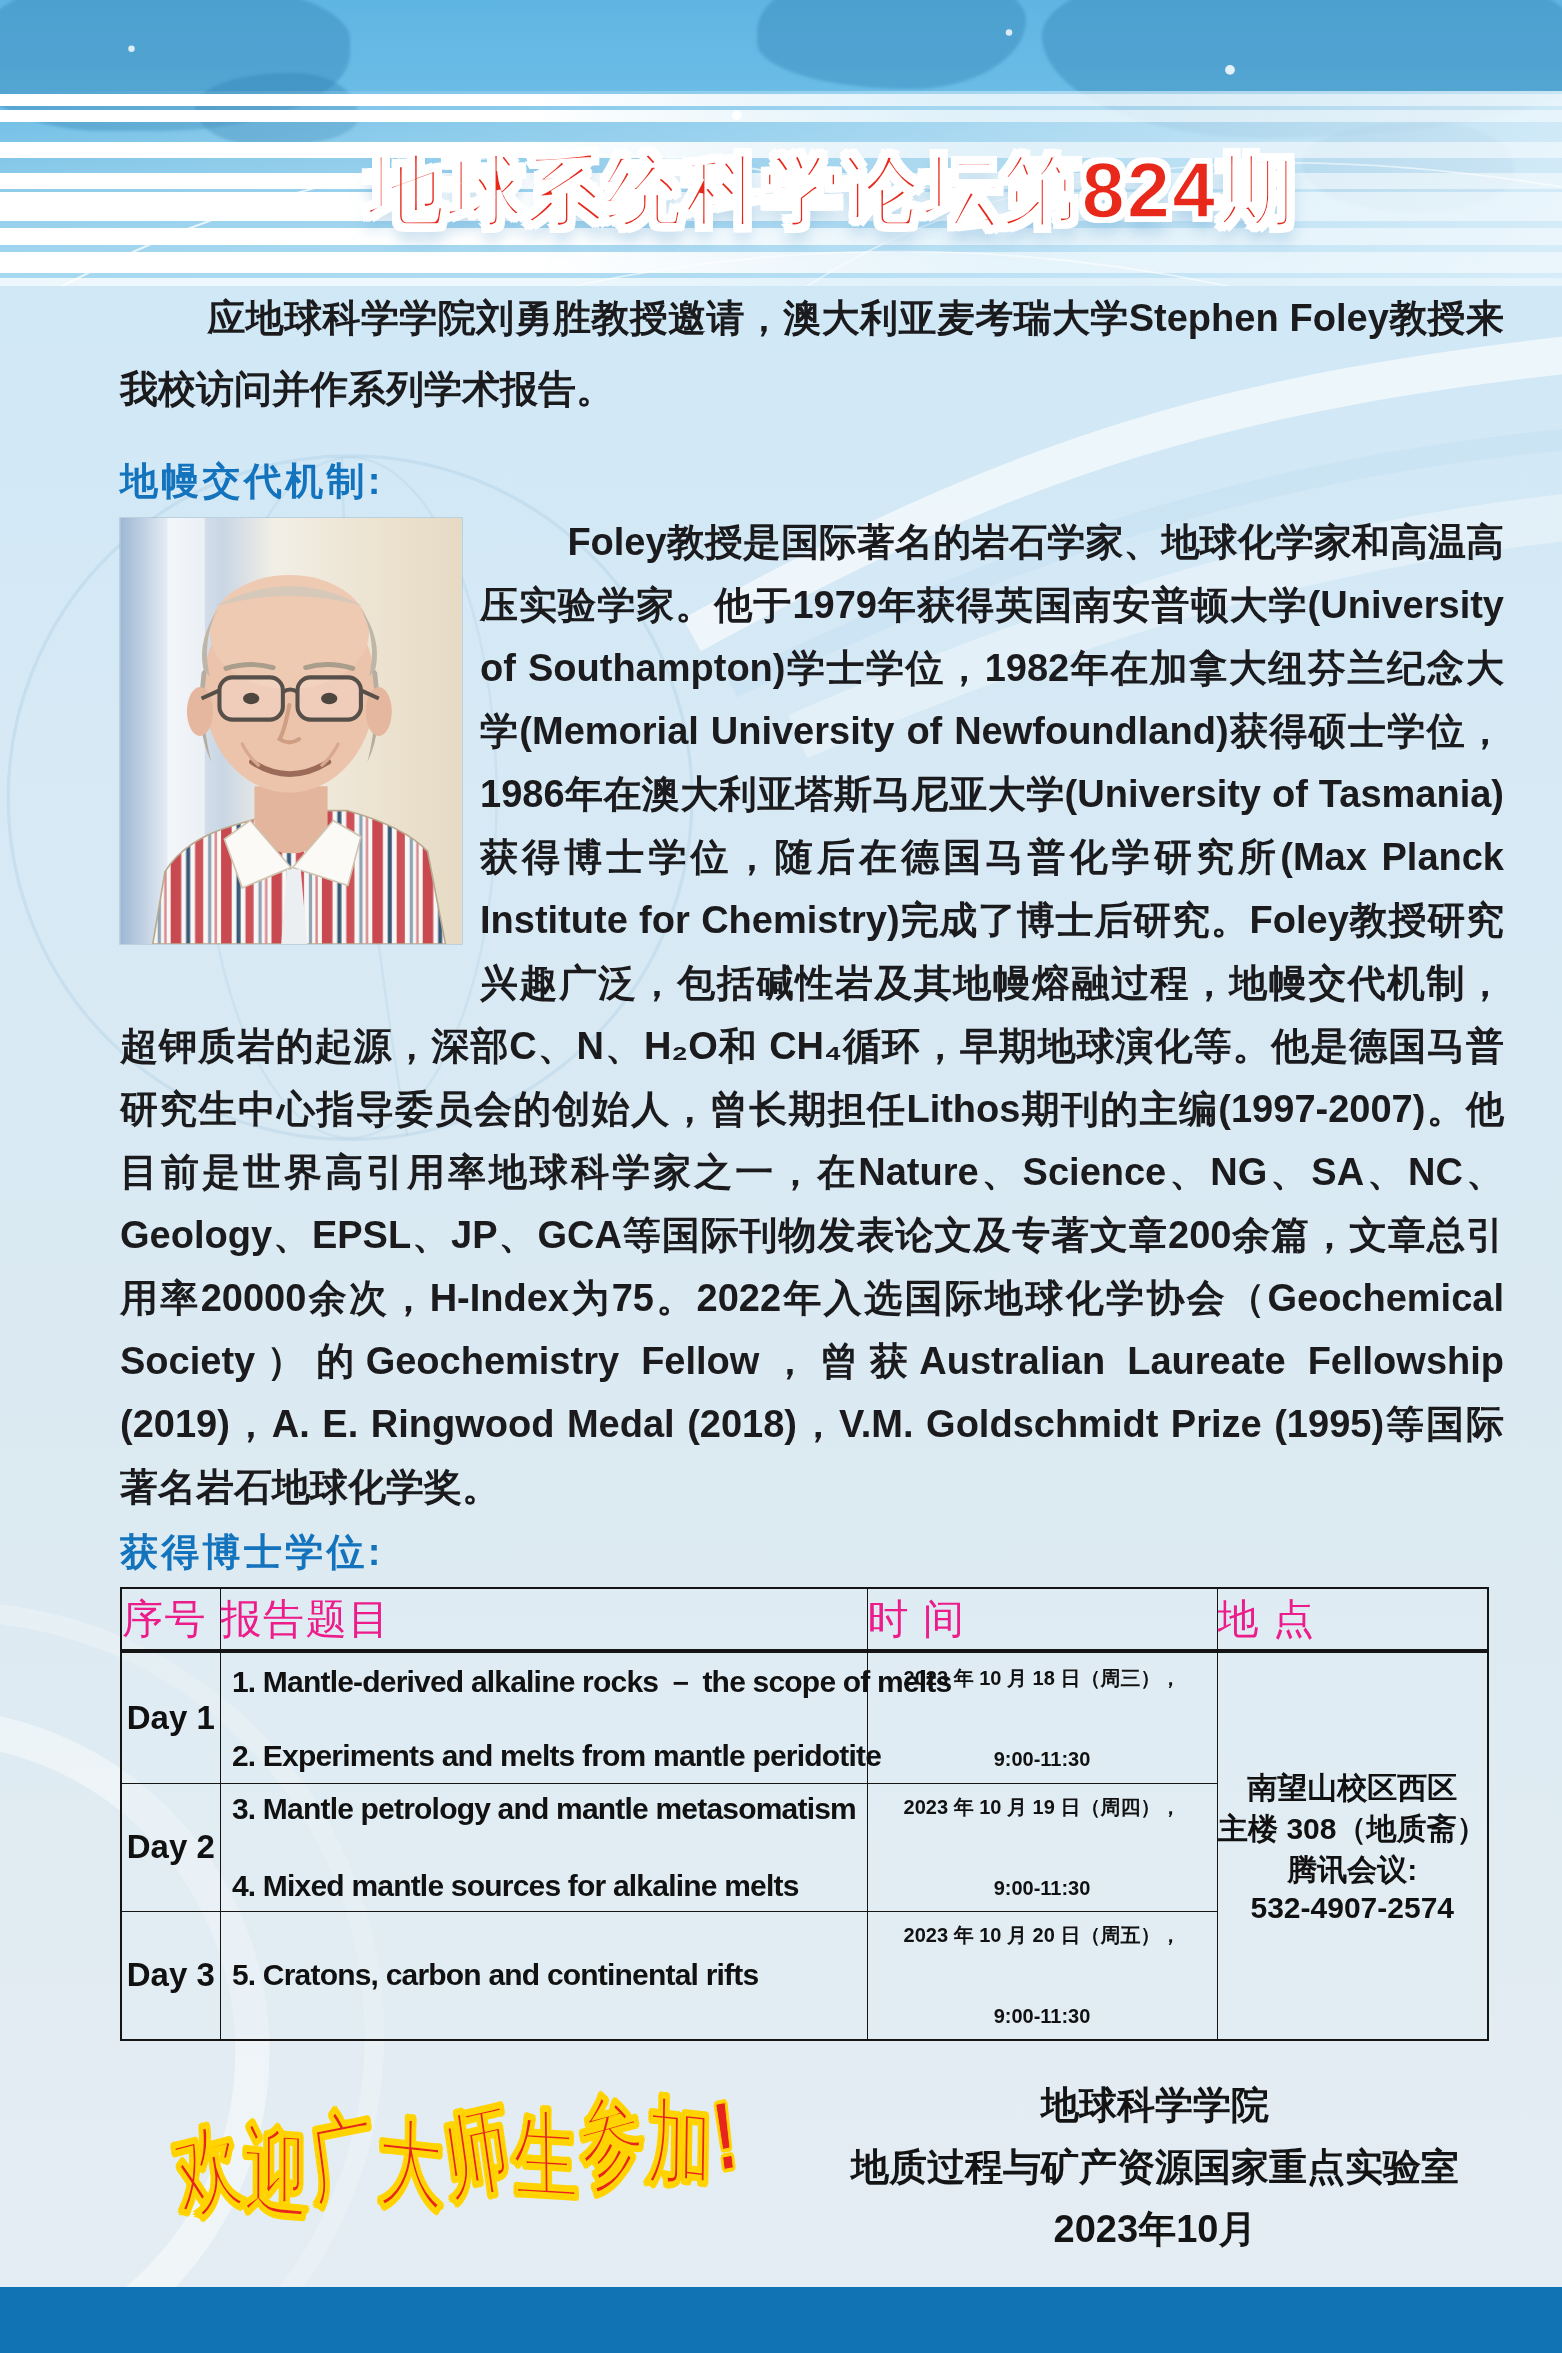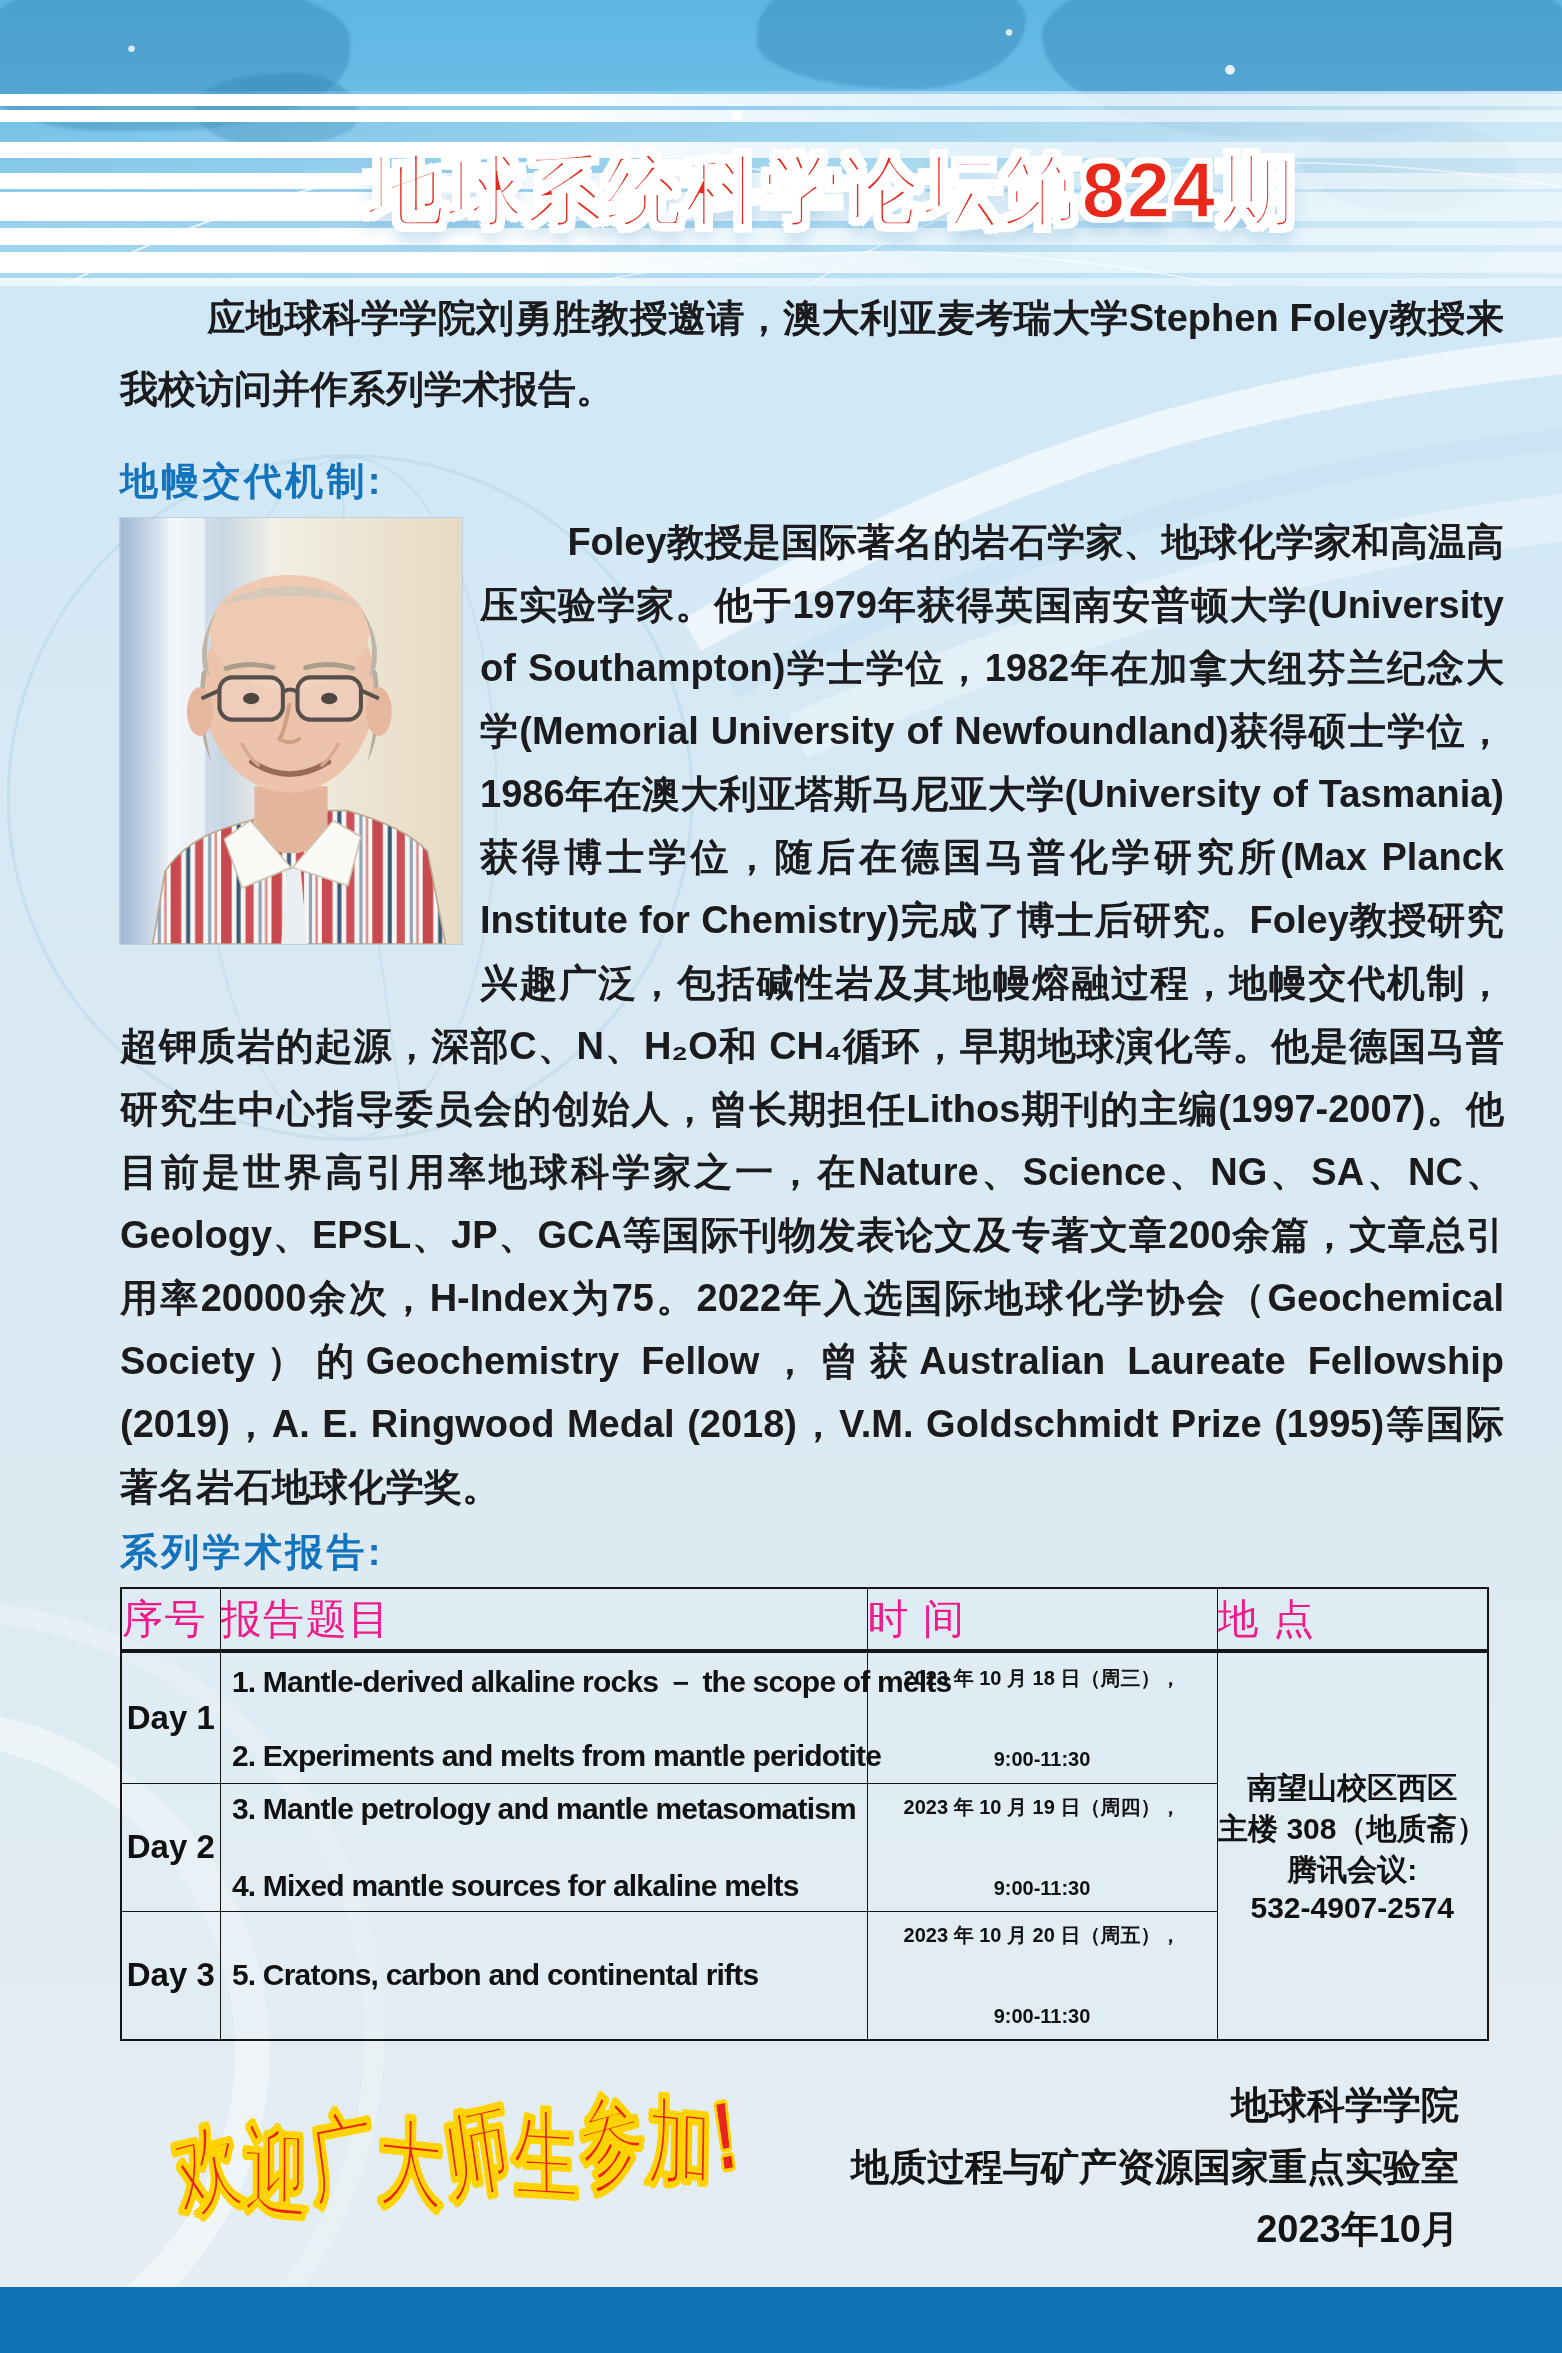--- a/index.html
+++ b/index.html
@@ -90,21 +90,21 @@
     font-size:96px;font-weight:900;color:var(--welcome-red,#e8251c);
     transform:rotate(-4deg) scaleX(.68);transform-origin:left center;
     white-space:nowrap;
     -webkit-text-stroke:1.2px var(--welcome-outline,#ffd400);
     text-shadow:
       -3.3px 0 var(--welcome-outline,#ffd400),3.3px 0 var(--welcome-outline,#ffd400),
       0 -3.3px var(--welcome-outline,#ffd400),0 3.3px var(--welcome-outline,#ffd400),
       -2.4px -2.4px var(--welcome-outline,#ffd400),2.4px -2.4px var(--welcome-outline,#ffd400),
       -2.4px 2.4px var(--welcome-outline,#ffd400),2.4px 2.4px var(--welcome-outline,#ffd400);}
   .welcome span{display:inline-block;margin:0 1.6px;}
-  .footer-sign{position:absolute;right:104px;top:2074px;text-align:right;
+  .footer-sign{position:absolute;right:104px;top:2074px;text-align:center;
     font-size:38px;font-weight:bold;line-height:62px;color:#141414;}
   .bottom-bar{position:absolute;left:0;top:2287px;width:1563px;height:67px;
     background:var(--footer-bar-blue,#1273b4);}
 </style>
 </head>
 <body>
 
 <div class="poster">
 
   <svg class="decor" width="1563" height="2354" viewBox="0 0 1920 2892">
@@ -207,21 +207,21 @@
 
         <path d="M 208 230 Q 202 262 196 272 Q 208 280 220 272" fill="none" stroke="#cf9f84" stroke-width="5" stroke-linecap="round"></path>
 
         <path d="M 162 300 Q 208 330 256 300" fill="none" stroke="#9c6a58" stroke-width="7" stroke-linecap="round"></path>
         <path d="M 150 278 Q 158 294 170 304 M 268 278 Q 260 294 248 304" fill="none" stroke="#d8a98e" stroke-width="4" stroke-linecap="round"></path>
       </svg>
     </div>
     <p class="bio-text">Foley教授是国际著名的岩石学家、地球化学家和高温高压实验学家。他于1979年获得英国南安普顿大学(University of Southampton)学士学位，1982年在加拿大纽芬兰纪念大学(Memorial University of Newfoundland)获得硕士学位，1986年在澳大利亚塔斯马尼亚大学(University of Tasmania)获得博士学位，随后在德国马普化学研究所(Max Planck Institute for Chemistry)完成了博士后研究。Foley教授研究兴趣广泛，包括碱性岩及其地幔熔融过程，地幔交代机制，超钾质岩的起源，深部C、N、H₂O和 CH₄循环，早期地球演化等。他是德国马普研究生中心指导委员会的创始人，曾长期担任Lithos期刊的主编(1997-2007)。他目前是世界高引用率地球科学家之一，在Nature、Science、NG、SA、NC、Geology、EPSL、JP、GCA等国际刊物发表论文及专著文章200余篇，文章总引用率20000余次，H-Index为75。2022年入选国际地球化学协会（Geochemical Society）的Geochemistry Fellow，曾获Australian Laureate Fellowship (2019)，A. E. Ringwood Medal (2018)，V.M. Goldschmidt Prize (1995)等国际著名岩石地球化学奖。</p>
   </div>
 
-  <h2 class="sec-heading sec-schedule">系列学术报告:</h2>
+  <h2 class="sec-heading sec-schedule">获得博士学位:</h2>
 
   <table class="sched">
     <colgroup>
       <col class="c1">
         <col class="c2">
         <col class="c3">
         <col class="c4">
     </colgroup>
     <thead>
       <tr>

